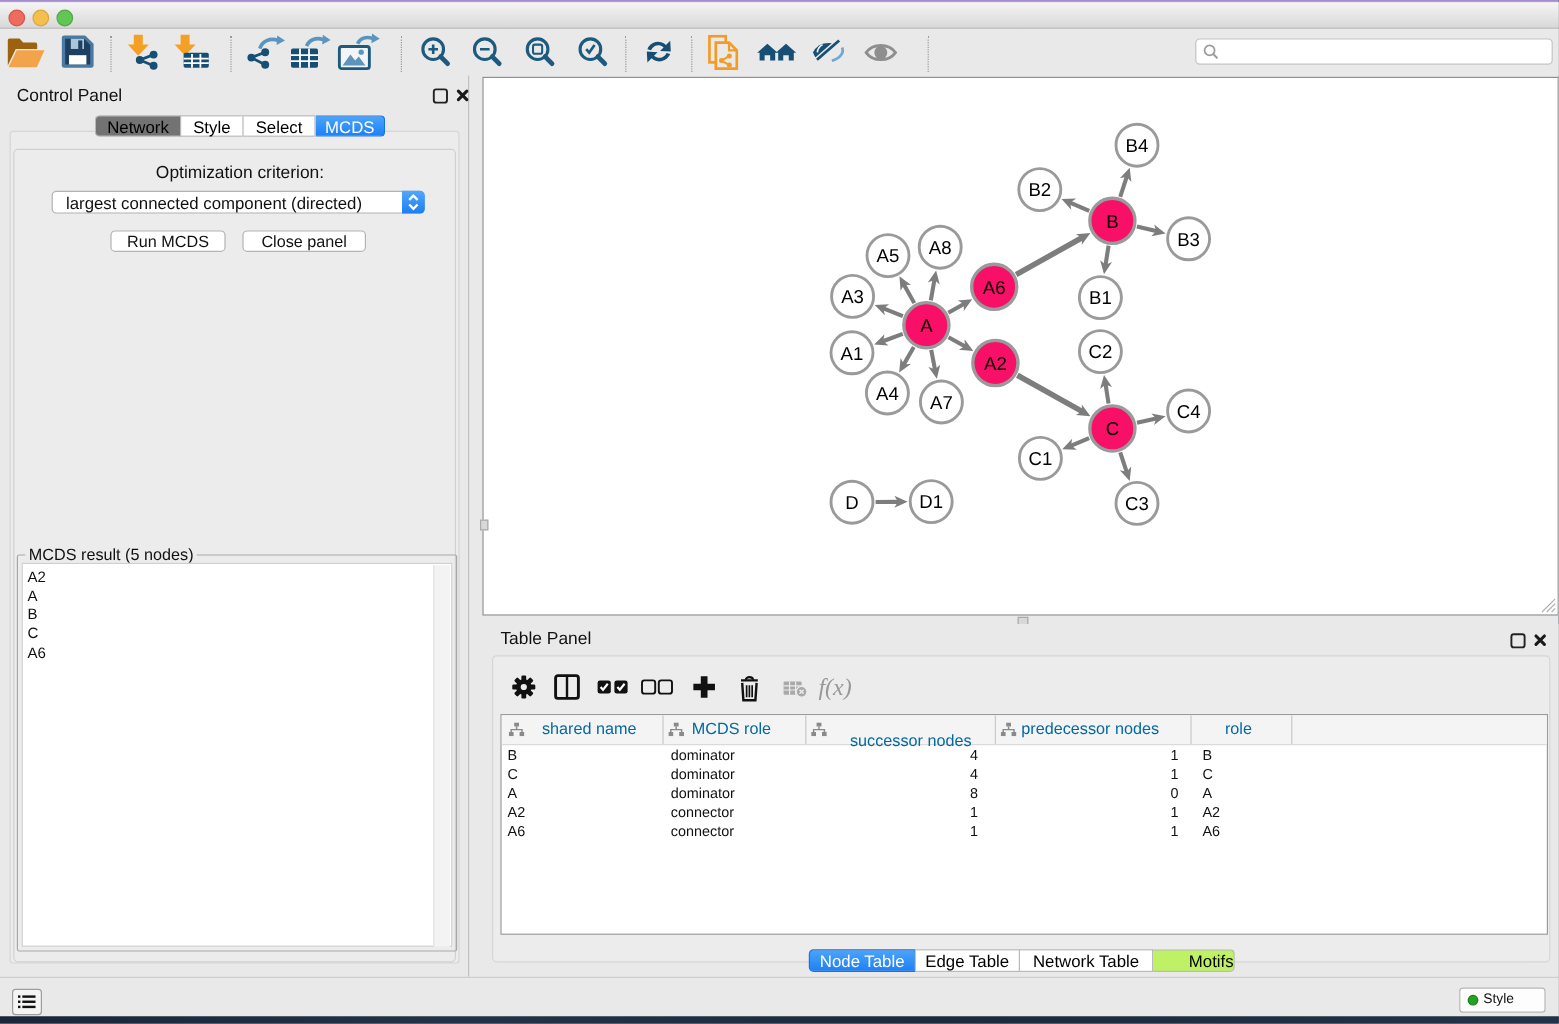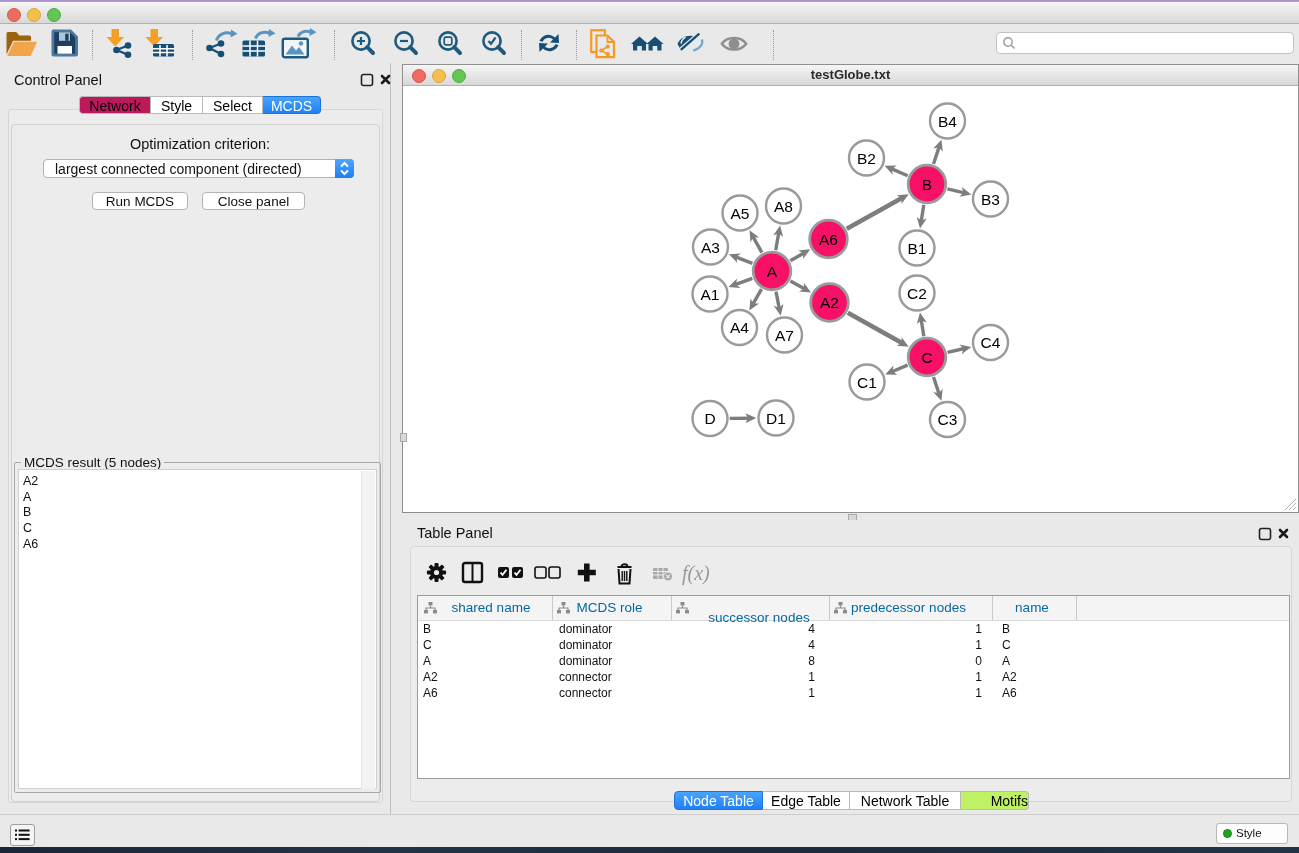--- a/index.html
+++ b/index.html
@@ -164,21 +164,21 @@
   <svg class="abs" style="left:360px;top:10px;" width="32" height="14" viewBox="0 0 32 14">
     <rect x="1.5" y="1.5" width="11" height="11" rx="2" fill="none" stroke="#222" stroke-width="1.6"></rect>
     <path d="M22 3 L29 10 M29 3 L22 10" stroke="#1a1a1a" stroke-width="2.6" stroke-linecap="round"></path>
   </svg>
 
   <div class="abs" style="left:8px;top:46px;width:375px;height:694px;background:#ececec;border:1px solid #d6d6d6;border-radius:3px;box-sizing:border-box;"></div>
 
   <div class="abs" style="left:11px;top:61px;width:369px;height:678px;background:#ececec;border:1px solid #d0d0d0;border-radius:4px;box-sizing:border-box;"></div>
 
   <div class="abs" style="left:79px;top:33px;height:18px;display:flex;font-size:14px;">
-    <div style="width:71px;background:#be185d;border:1px solid #b9b9b9;border-right:none;border-radius:4px 0 0 4px;text-align:center;line-height:18px;box-sizing:border-box;">Network</div>
+    <div style="width:71px;background:#737373;border:1px solid #b9b9b9;border-right:none;border-radius:4px 0 0 4px;text-align:center;line-height:18px;box-sizing:border-box;">Network</div>
     <div style="width:52px;background:#fff;border:1px solid #b9b9b9;border-right:none;text-align:center;line-height:18px;box-sizing:border-box;">Style</div>
     <div style="width:61px;background:#fff;border:1px solid #b9b9b9;text-align:center;line-height:18px;box-sizing:border-box;">Select</div>
     <div style="width:58px;background:linear-gradient(#4aa4fd,#1e80f4);border:1px solid #1a72dd;border-left:none;border-radius:0 4px 4px 0;text-align:center;line-height:18px;box-sizing:border-box;color:#fff;">MCDS</div>
   </div>
 
   <div class="abs" style="left:43px;top:96px;width:311px;height:19px;background:#fff;border:1px solid #b2b2b2;border-radius:4px;box-sizing:border-box;">
     <div class="abs" style="left:11px;top:1px;font-size:14px;color:#111;">largest connected component (directed)</div>
     <div class="abs" style="right:-1px;top:-1px;width:19px;height:19px;background:linear-gradient(#50a7fd,#1d7ef3);border-radius:0 4px 4px 0;">
       <svg width="19" height="19" viewBox="0 0 19 19">
         <path d="M6 7.6 L9.5 4 L13 7.6 M6 11.4 L9.5 15 L13 11.4" fill="none" stroke="#fff" stroke-width="2"></path>
@@ -194,26 +194,20 @@
   <div class="abs" style="left:14px;top:399px;width:367px;height:331px;border:1px solid #a8a8a8;border-radius:2px;box-sizing:border-box;">
     <div class="abs" style="left:6px;top:-8px;background:#ececec;padding:0 3px;font-size:13.5px;color:#111;">MCDS result (5 nodes)</div>
     <div class="abs" style="left:3px;top:6px;width:359px;height:320px;background:#fff;border:1px solid #cfcfcf;box-sizing:border-box;">
       <div style="font-size:12.5px;color:#111;padding:4px 0 0 4px;line-height:15.7px;">A2<br>A<br>B<br>C<br>A6</div>
       <div class="abs" style="right:1px;top:1px;width:13px;height:318px;background:#f3f3f3;border-left:1px solid #e2e2e2;"></div>
     </div>
   </div>
 </div>
 
 <div class="abs" style="left:402px;top:64px;width:897px;height:449px;border:1px solid #8f8f8f;box-sizing:border-box;background:#fff;">
-  <div class="abs titlebar" style="left:0;top:0;width:895px;height:20px;">
-    <div class="tl" style="left:9px;top:4px;background:#ed6b5f;border:0.5px solid #d3584c;"></div>
-    <div class="tl" style="left:29px;top:4px;background:#f5bf50;border:0.5px solid #dba73d;"></div>
-    <div class="tl" style="left:49px;top:4px;background:#62c555;border:0.5px solid #4eab41;"></div>
-    <div class="abs" style="left:0;width:895px;top:2px;text-align:center;font-size:13px;font-weight:bold;color:#2b2b2b;">testGlobe.txt</div>
-  </div>
   <svg class="abs" style="left:0;top:21px;" width="895" height="426" viewBox="0 0 895 426" font-family="Liberation Sans, sans-serif">
 <line x1="358.9" y1="166.6" x2="350.0" y2="150.6" stroke="#7d7d7d" stroke-width="3.4"></line>
 <polygon points="346.5,144.2 356.2,151.5 350.4,151.3 347.5,156.3" fill="#7d7d7d"></polygon>
 <line x1="372.7" y1="164.3" x2="375.8" y2="146.5" stroke="#7d7d7d" stroke-width="3.4"></line>
 <polygon points="377.1,139.4 380.1,151.1 375.7,147.3 370.2,149.4" fill="#7d7d7d"></polygon>
 <line x1="349.4" y1="177.4" x2="332.6" y2="170.8" stroke="#7d7d7d" stroke-width="3.4"></line>
 <polygon points="325.9,168.2 337.9,167.5 333.3,171.1 334.3,176.8" fill="#7d7d7d"></polygon>
 <line x1="349.3" y1="192.3" x2="332.2" y2="198.6" stroke="#7d7d7d" stroke-width="3.4"></line>
 <polygon points="325.5,201.1 334.0,192.6 333.0,198.4 337.5,202.0" fill="#7d7d7d"></polygon>
 <line x1="358.5" y1="203.2" x2="349.9" y2="218.2" stroke="#7d7d7d" stroke-width="3.4"></line>
@@ -355,21 +349,21 @@
     <div class="abs" style="left:0;top:0;width:871px;height:24px;background:#f4f4f4;border-bottom:1px solid #dadada;">
       <div class="abs" style="left:134px;top:0;height:24px;border-left:1px solid #c9c9c9;"></div>
       <div class="abs" style="left:253px;top:0;height:24px;border-left:1px solid #c9c9c9;"></div>
       <div class="abs" style="left:411px;top:0;height:24px;border-left:1px solid #c9c9c9;"></div>
       <div class="abs" style="left:574px;top:0;height:24px;border-left:1px solid #c9c9c9;"></div>
       <div class="abs" style="left:658px;top:0;height:24px;border-left:1px solid #c9c9c9;"></div>
       <div class="hdrtxt" style="left:6px;width:134px;">shared name</div>
       <div class="hdrtxt" style="left:137px;width:109px;">MCDS role</div>
       <div class="hdrtxt" style="left:267px;width:148px;margin-top:10px;">successor nodes</div>
       <div class="hdrtxt" style="left:414px;width:153px;">predecessor nodes</div>
-      <div class="hdrtxt" style="left:574px;width:80px;">name</div>
+      <div class="hdrtxt" style="left:574px;width:80px;">role</div>
       <svg class="hdrico" style="left:6px;" width="13" height="12" viewBox="0 0 13 12">
           <use href="#treeico"></use>
         </svg>
       <svg class="hdrico" style="left:139px;" width="13" height="12" viewBox="0 0 13 12">
           <use href="#treeico"></use>
         </svg>
       <svg class="hdrico" style="left:258px;" width="13" height="12" viewBox="0 0 13 12">
           <use href="#treeico"></use>
         </svg>
       <svg class="hdrico" style="left:416px;" width="13" height="12" viewBox="0 0 13 12">

